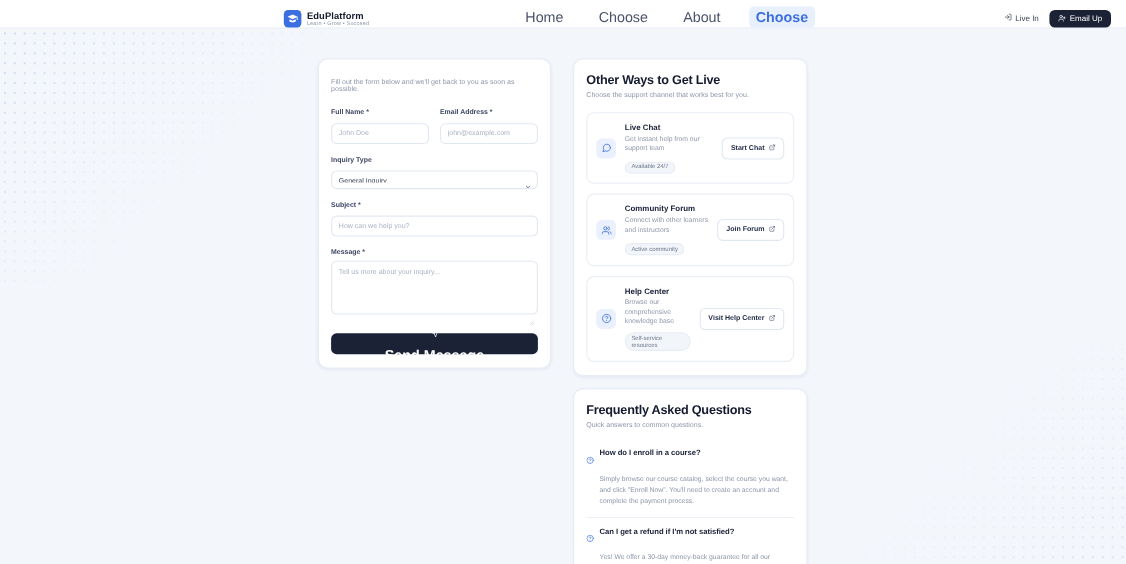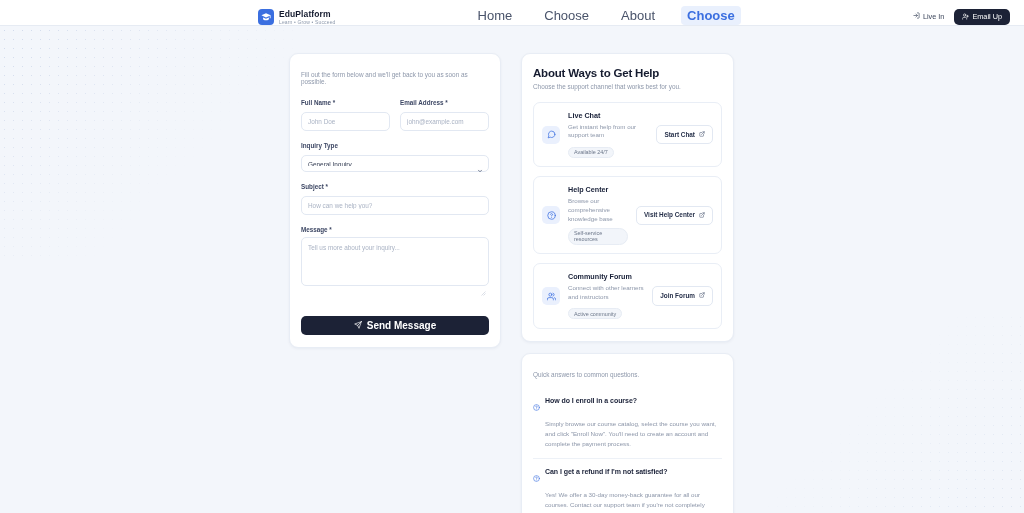--- a/index.html
+++ b/index.html
@@ -125,29 +125,30 @@
   .select-chev {
     position: absolute; right: 6px; top: 50%; transform: translateY(-50%);
     pointer-events: none; width: 6px; height: 6px; color: #4a5570;
   }
   .field-block { margin-top: 11px; }
   .ftarea { height: 49px; resize: none; line-height: 1.5; }
   .resize-grip { position:absolute; right: 3px; bottom: 3px; width:5px; height:5px; color:#b6bfcf; }
   .ta-wrap { position: relative; }
 
   .send-btn {
-    margin-top: 26px;
+    margin-top: 12px;
     width: 100%;
     height: 19px;
     background: #1c2236;
     color: #fff;
     border: none; border-radius: 5px;
-    font-family: inherit; font-size: 10px; font-weight: bold;
+    font-family: inherit; font-size: 13px; font-weight: bold;
     display: flex; align-items: center; justify-content: center; gap: 5px;
     cursor: pointer;
+    flex-direction: column;
   }
   .send-btn svg { width: 8px; height: 8px; }
 
   
   .help-card { padding: 13px 11px 12px 11px; }
   .channels { margin-top: 12px; display: flex; flex-direction: column; gap: 9px; }
   .channel {
     border: 1px solid #e9eef6;
     border-radius: 7px;
     padding: 8px 8px 8px 8px;
@@ -298,63 +299,38 @@
           </svg>
         </span>
         <span>Send Message</span>
       </button>
     </div>
   </div>
 
   <div class="col-right">
 
     <div class="card help-card">
-      <div class="sec-title">About Ways to Get Help</div>
+      <div class="sec-title">Other Ways to Get Live</div>
       <div class="sec-sub">Choose the support channel that works best for you.</div>
 
       <div class="channels">
 
         <div class="channel">
           <div class="ch-icon">
             <svg viewBox="0 0 24 24" fill="none" stroke="currentColor" stroke-width="2" stroke-linecap="round" stroke-linejoin="round">
               <path d="M21 11.5a8.38 8.38 0 0 1-.9 3.8 8.5 8.5 0 0 1-7.6 4.7 8.38 8.38 0 0 1-3.8-.9L3 21l1.9-5.7a8.38 8.38 0 0 1-.9-3.8 8.5 8.5 0 0 1 4.7-7.6 8.38 8.38 0 0 1 3.8-.9h.5a8.48 8.48 0 0 1 8 8v.5z"></path>
             </svg>
           </div>
           <div class="ch-body">
             <div class="ch-title">Live Chat</div>
             <div class="ch-desc">Get instant help from our support team</div>
             <span class="ch-badge">Available 24/7</span>
           </div>
           <button class="ch-btn">
             <span>Start Chat</span>
-            <span>
-              <svg viewBox="0 0 24 24" fill="none" stroke="currentColor" stroke-width="2.4" stroke-linecap="round" stroke-linejoin="round">
-                <path d="M18 13v6a2 2 0 0 1-2 2H5a2 2 0 0 1-2-2V8a2 2 0 0 1 2-2h6"></path>
-                  <polyline points="15 3 21 3 21 9"></polyline>
-                  <line x1="10" y1="14" x2="21" y2="3"></line>
-              </svg>
-            </span>
-          </button>
-        </div>
-
-        <div class="channel">
-          <div class="ch-icon">
-            <svg viewBox="0 0 24 24" fill="none" stroke="currentColor" stroke-width="2" stroke-linecap="round" stroke-linejoin="round">
-              <circle cx="12" cy="12" r="10"></circle>
-                <path d="M9.09 9a3 3 0 0 1 5.83 1c0 2-3 3-3 3"></path>
-                <line x1="12" y1="17" x2="12.01" y2="17"></line>
-            </svg>
-          </div>
-          <div class="ch-body">
-            <div class="ch-title">Help Center</div>
-            <div class="ch-desc">Browse our comprehensive knowledge base</div>
-            <span class="ch-badge">Self-service resources</span>
-          </div>
-          <button class="ch-btn">
-            <span>Visit Help Center</span>
             <span>
               <svg viewBox="0 0 24 24" fill="none" stroke="currentColor" stroke-width="2.4" stroke-linecap="round" stroke-linejoin="round">
                 <path d="M18 13v6a2 2 0 0 1-2 2H5a2 2 0 0 1-2-2V8a2 2 0 0 1 2-2h6"></path>
                   <polyline points="15 3 21 3 21 9"></polyline>
                   <line x1="10" y1="14" x2="21" y2="3"></line>
               </svg>
             </span>
           </button>
         </div>
 
@@ -377,24 +353,50 @@
             <span>
               <svg viewBox="0 0 24 24" fill="none" stroke="currentColor" stroke-width="2.4" stroke-linecap="round" stroke-linejoin="round">
                 <path d="M18 13v6a2 2 0 0 1-2 2H5a2 2 0 0 1-2-2V8a2 2 0 0 1 2-2h6"></path>
                   <polyline points="15 3 21 3 21 9"></polyline>
                   <line x1="10" y1="14" x2="21" y2="3"></line>
               </svg>
             </span>
           </button>
         </div>
 
+        <div class="channel">
+          <div class="ch-icon">
+            <svg viewBox="0 0 24 24" fill="none" stroke="currentColor" stroke-width="2" stroke-linecap="round" stroke-linejoin="round">
+              <circle cx="12" cy="12" r="10"></circle>
+                <path d="M9.09 9a3 3 0 0 1 5.83 1c0 2-3 3-3 3"></path>
+                <line x1="12" y1="17" x2="12.01" y2="17"></line>
+            </svg>
+          </div>
+          <div class="ch-body">
+            <div class="ch-title">Help Center</div>
+            <div class="ch-desc">Browse our comprehensive knowledge base</div>
+            <span class="ch-badge">Self-service resources</span>
+          </div>
+          <button class="ch-btn">
+            <span>Visit Help Center</span>
+            <span>
+              <svg viewBox="0 0 24 24" fill="none" stroke="currentColor" stroke-width="2.4" stroke-linecap="round" stroke-linejoin="round">
+                <path d="M18 13v6a2 2 0 0 1-2 2H5a2 2 0 0 1-2-2V8a2 2 0 0 1 2-2h6"></path>
+                  <polyline points="15 3 21 3 21 9"></polyline>
+                  <line x1="10" y1="14" x2="21" y2="3"></line>
+              </svg>
+            </span>
+          </button>
+        </div>
+
       </div>
     </div>
 
     <div class="card faq-card">
+      <div class="sec-title">Frequently Asked Questions</div>
       <div class="sec-sub">Quick answers to common questions.</div>
 
       <div class="faq-list">
 
         <div class="faq-item">
           <div class="faq-q">
             <span>
               <svg viewBox="0 0 24 24" fill="none" stroke="currentColor" stroke-width="2" stroke-linecap="round" stroke-linejoin="round">
                 <circle cx="12" cy="12" r="10"></circle>
                   <path d="M9.09 9a3 3 0 0 1 5.83 1c0 2-3 3-3 3"></path>

